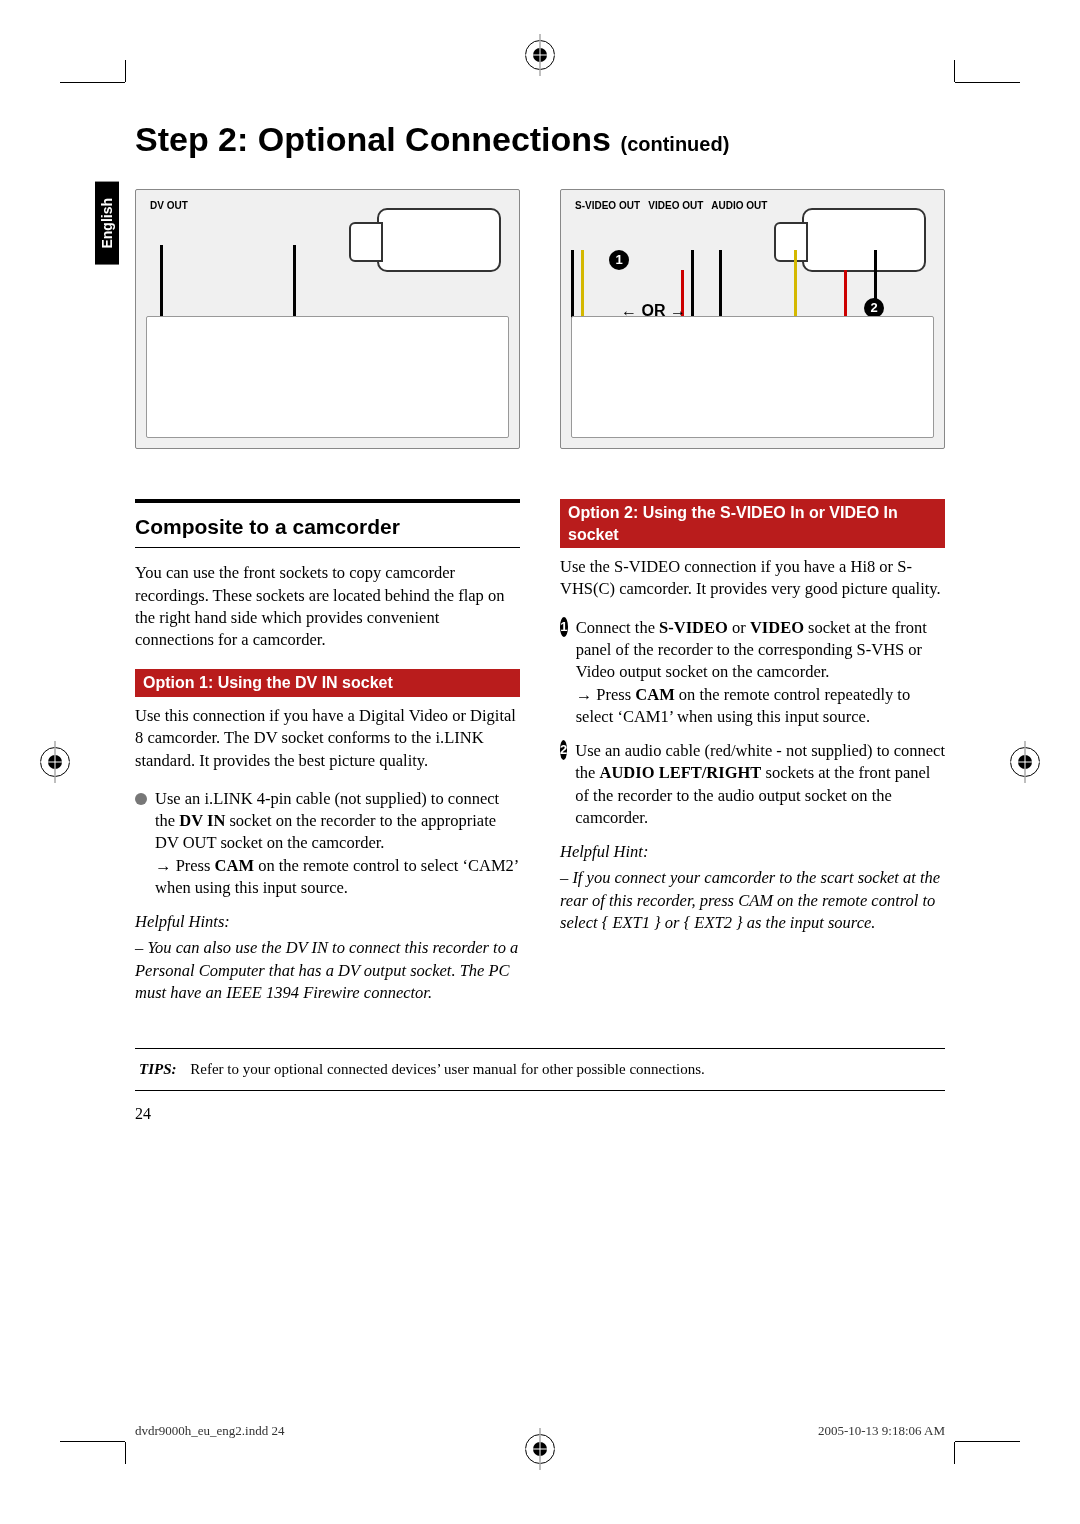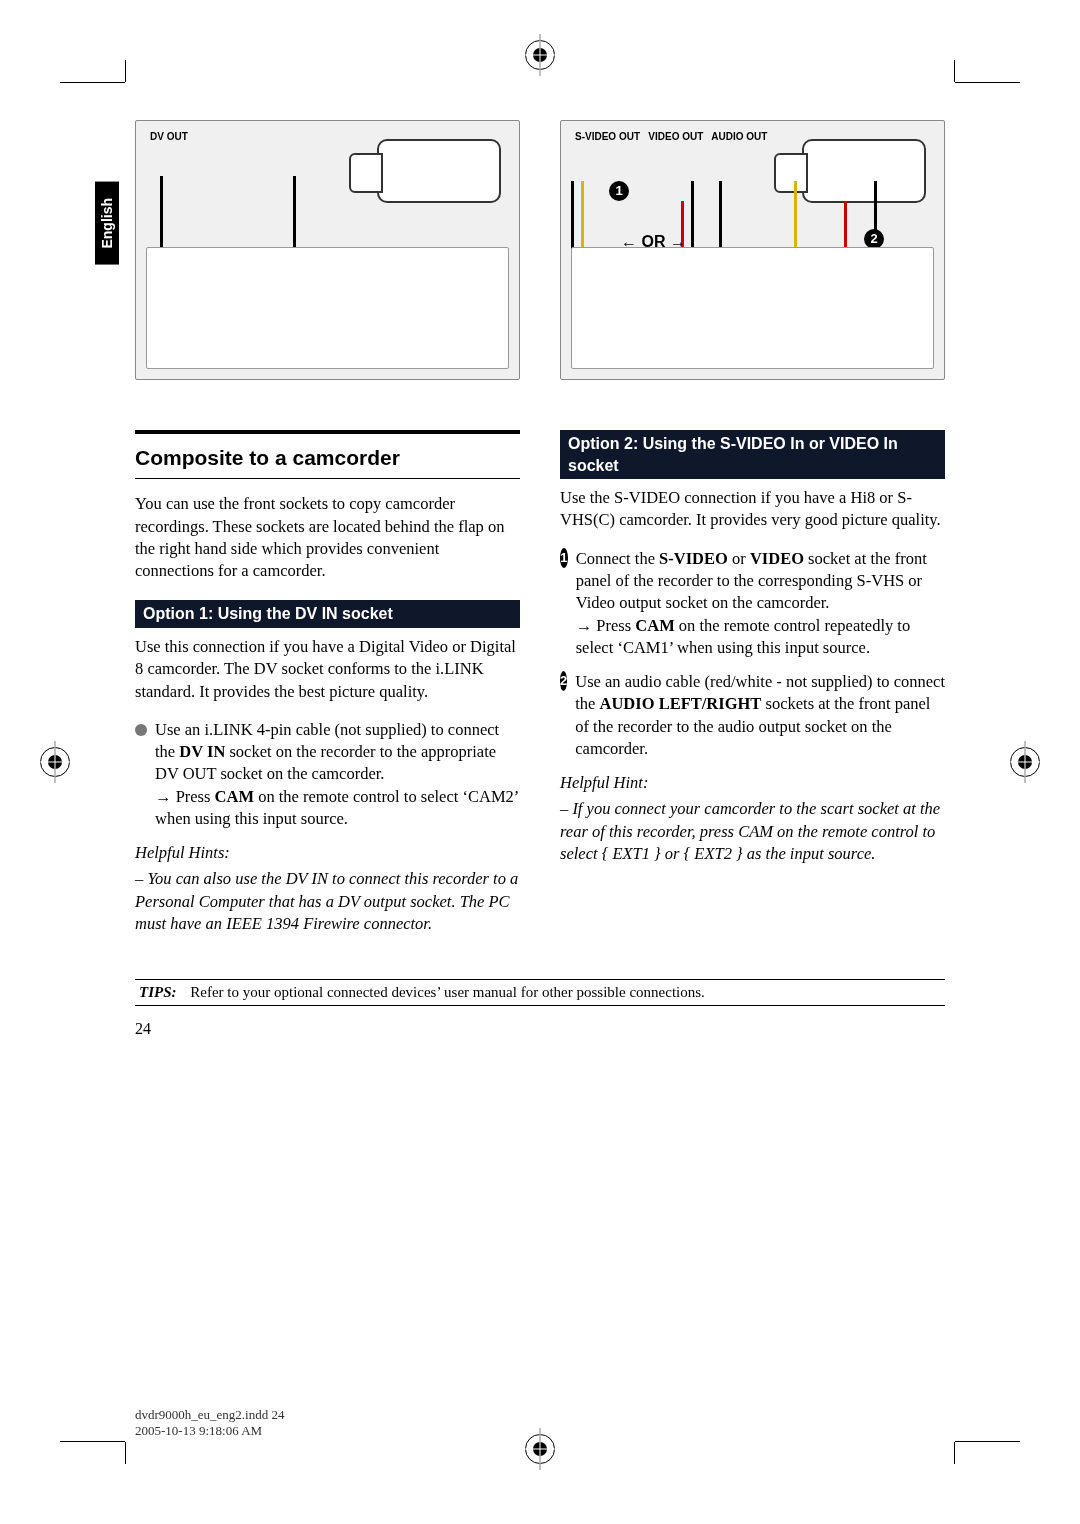--- a/index.html
+++ b/index.html
@@ -102,40 +102,40 @@
   }
   .diagram .nc { position:absolute; }
 
   .rule-thick { border-top: 4px solid #000; margin: 0 0 2px 0; }
   .rule-thin  { border-top: 1px solid #000; margin: 0 0 14px 0; }
   h2 {
     font-family: "Gill Sans", "Trebuchet MS", Arial, sans-serif;
     font-size: 21px; font-weight: bold; margin: 10px 0 6px 0;
   }
   .opt-head {
-    background: #0f172a; color: #fff;
+    background: #b91c1c; color: #fff;
     font-family: "Gill Sans", Arial, sans-serif;
     font-weight: bold; font-size: 16px;
     padding: 3px 8px; margin: 18px 0 8px 0;
   }
   p { margin: 0 0 16px 0; }
   .bullet-row { display:flex; gap:8px; margin: 0 0 12px 0; }
   .bullet-dot { width:12px; height:12px; border-radius:50%; background:#777; flex:0 0 12px; margin-top:5px;}
   .arrow { font-weight:bold; }
   em, .ital { font-style: italic; }
   .tips-box {
     border-top:1px solid #000; border-bottom:1px solid #000;
-    padding: 4px 4px; margin-top: 28px; font-size: 15px;
+    padding: 12px 4px; margin-top: 28px; font-size: 15px;
   }
   .tips-box .lbl { font-style: italic; font-weight: bold; margin-right: 10px;}
   .pno { margin-top: 14px; font-size:16px;}
   .footer {
     position:absolute; left:0; right:0; bottom:-45px;
     display:flex; justify-content:space-between;
-    font-family: "Times New Roman", serif; font-size:13px; color:#333;flex-direction:column;
+    font-family: "Times New Roman", serif; font-size:13px; color:#333;
   }
 </style>
 </head>
 <body>
 
 <div class="crop-mark crop-tl-h"></div>
 <div class="crop-mark crop-tl-v"></div>
 <div class="crop-mark crop-tr-h"></div>
 <div class="crop-mark crop-tr-v"></div>
 <div class="crop-mark crop-bl-h"></div>
@@ -155,20 +155,23 @@
     <div class="cross-v"></div>
   </div>
 <div class="reg-mark reg-bottom reg-fill">
     <div class="cross-h"></div>
     <div class="cross-v"></div>
   </div>
 
 <div class="page">
   <div class="side-tab">English</div>
 
+  <h1>
+    <span>Step 2: Optional Connections </span><span class="small">(continued)</span>
+  </h1>
 
   <div class="columns">
 
     <div class="col">
       <div class="diagram d1">
         <div class="labels">DV OUT</div>
         <div class="camcorder"></div>
         <div class="cable cable1"></div>
         <div class="device"></div>
       </div>

